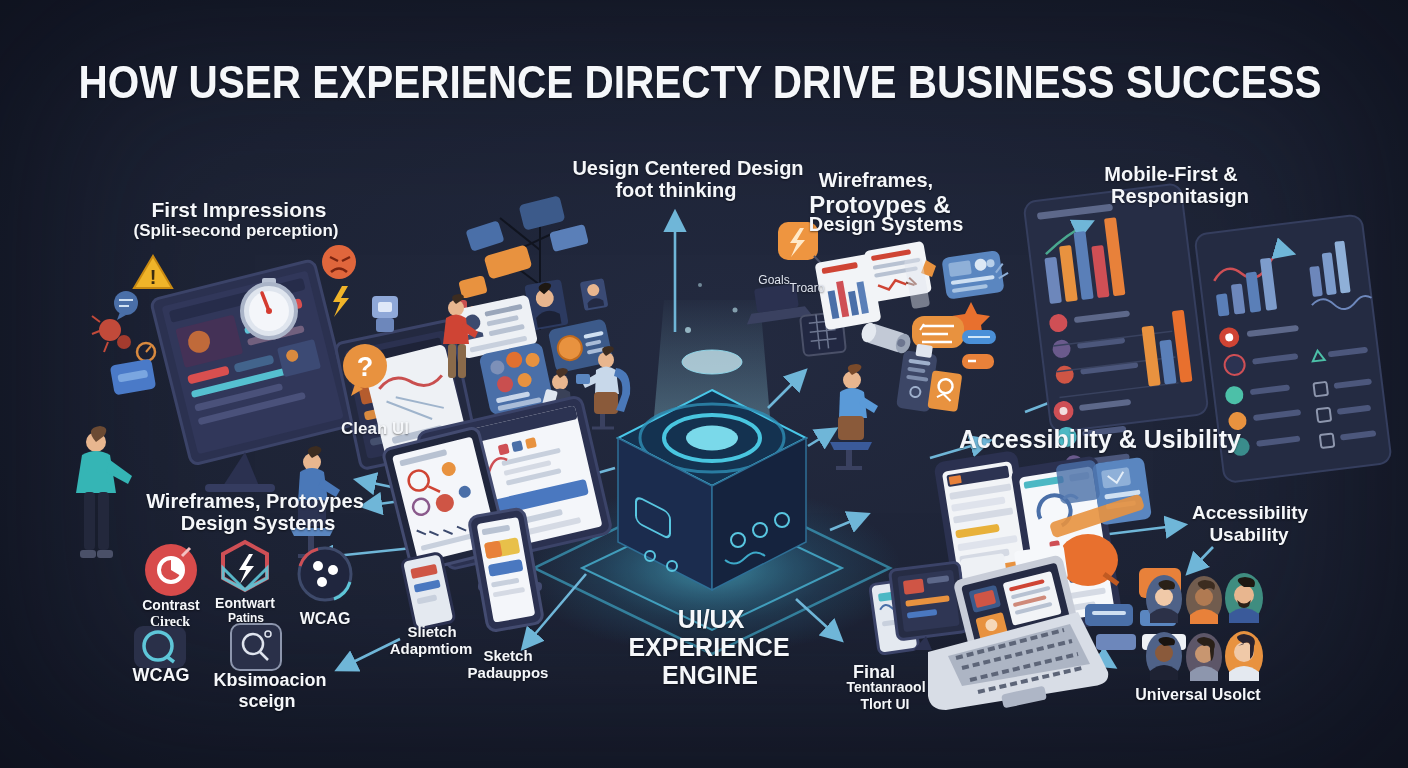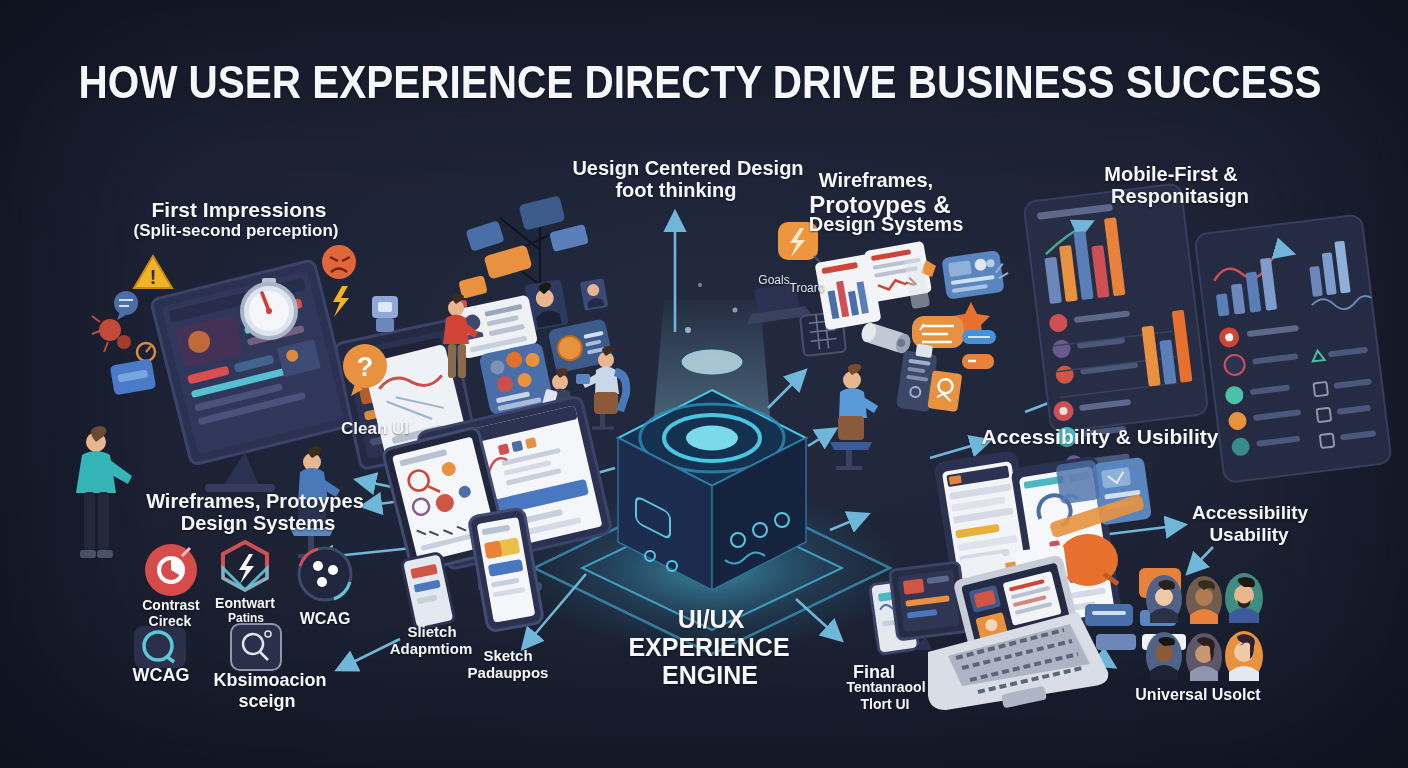--- a/index.html
+++ b/index.html
@@ -667,42 +667,42 @@
 <div class="lbl title" style="left:700px;top:58px;font-size:46px;">HOW USER EXPERIENCE DIRECTY DRIVE BUSINESS SUCCESS</div>
 
 <div class="lbl" style="left:239px;top:199px;font-size:21px;">First Impressions</div>
 <div class="lbl" style="left:236px;top:222px;font-size:17px;">(Split-second perception)</div>
 <div class="lbl" style="left:375px;top:420px;font-size:17px;">Clean UI</div>
 
 <div class="lbl" style="left:255px;top:491px;font-size:20px;">Wireframes, Protoypes</div>
 <div class="lbl" style="left:258px;top:513px;font-size:20px;">Design Systems</div>
 
 <div class="lbl" style="left:171px;top:598px;font-size:14px;">Contrast</div>
-<div class="lbl" style="left:170px;top:614px;font-size:14px;">Cireck</div>
+<div class="lbl" style="left:170px;top:614px;font-size:14px;font-family:Liberation Serif, serif;">Cireck</div>
 <div class="lbl" style="left:245px;top:596px;font-size:14px;">Eontwart</div>
 <div class="lbl" style="left:246px;top:612px;font-size:12px;">Patins</div>
 <div class="lbl" style="left:325px;top:610px;font-size:16px;">WCAG</div>
 <div class="lbl" style="left:161px;top:666px;font-size:18px;">WCAG</div>
 <div class="lbl" style="left:270px;top:671px;font-size:18px;">Kbsimoacion</div>
 <div class="lbl" style="left:267px;top:692px;font-size:18px;">sceign</div>
 
 <div class="lbl" style="left:678px;top:158px;font-size:20px;margin-left:10px;">Uesign Centered Design</div>
 <div class="lbl" style="left:676px;top:180px;font-size:20px;">foot thinking</div>
 
 <div class="lbl" style="left:774px;top:257px;font-size:12px;font-weight:normal;color:#dfe4ee;margin-top:17px;">Goals</div>
 <div class="lbl" style="left:807px;top:282px;font-size:12px;font-weight:normal;color:#dfe4ee;">Troaro</div>
 
 <div class="lbl" style="left:876px;top:170px;font-size:20px;">Wireframes,</div>
 <div class="lbl" style="left:880px;top:192px;font-size:24px;">Protoypes &amp;</div>
 <div class="lbl" style="left:886px;top:214px;font-size:20px;">Design Systems</div>
 
 <div class="lbl" style="left:1171px;top:164px;font-size:20px;">Mobile-First &amp;</div>
 <div class="lbl" style="left:1180px;top:186px;font-size:20px;">Responitasign</div>
 
-<div class="lbl" style="left:1100px;top:426px;font-size:21px;">Accessibility &amp; Usibility</div>
+<div class="lbl" style="left:1100px;top:426px;font-size:25px;">Accessibility &amp; Usibility</div>
 <div class="lbl" style="left:1250px;top:503px;font-size:19px;">Accessibility</div>
 <div class="lbl" style="left:1249px;top:525px;font-size:19px;">Usability</div>
 <div class="lbl" style="left:1198px;top:686px;font-size:16px;">Universal Usolct</div>
 
 <div class="lbl" style="left:711px;top:606px;font-size:25px;">UI/UX</div>
 <div class="lbl" style="left:709px;top:634px;font-size:25px;">EXPERIENCE</div>
 <div class="lbl" style="left:710px;top:662px;font-size:25px;">ENGINE</div>
 
 <div class="lbl" style="left:432px;top:624px;font-size:15px;">Slietch</div>
 <div class="lbl" style="left:431px;top:641px;font-size:15px;">Adapmtiom</div>

